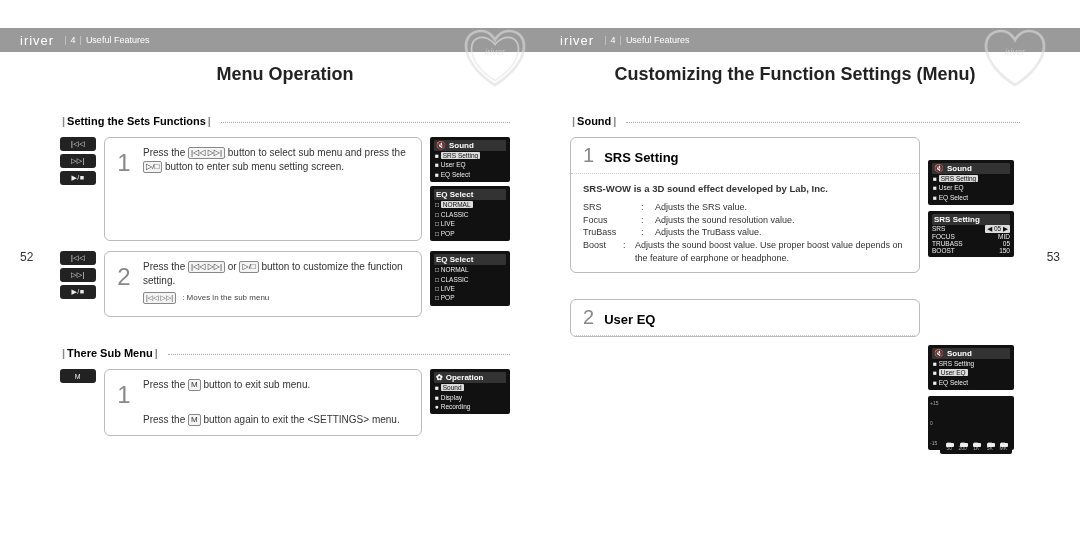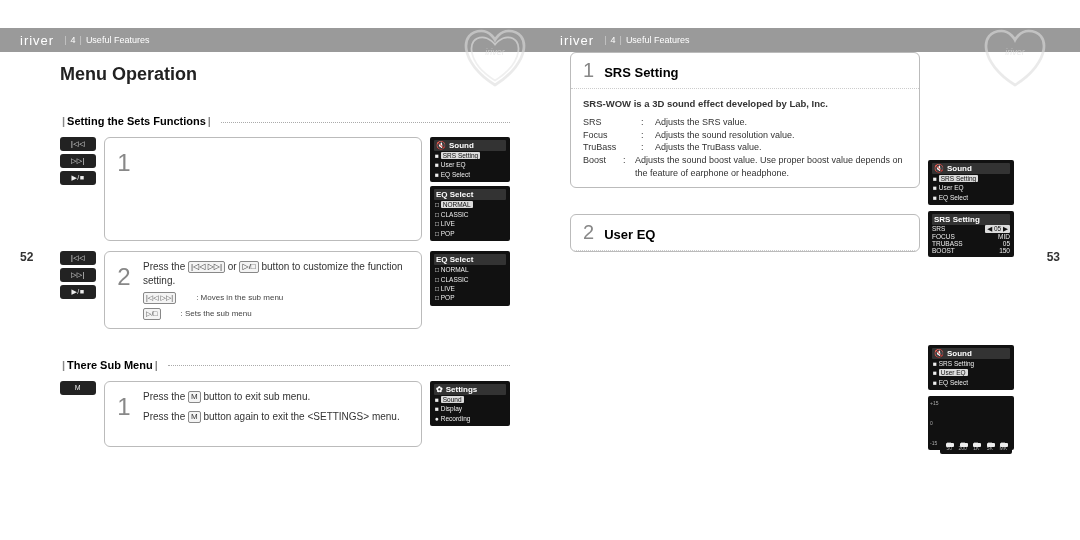--- a/index.html
+++ b/index.html
@@ -3,41 +3,41 @@
 <meta charset="utf-8">
 <style>
   * { box-sizing: border-box; margin: 0; padding: 0; }
   body { font-family: Arial, Helvetica, sans-serif; background: #fff; width: 1080px; height: 540px; overflow: hidden; }
   .spread { display: flex; width: 100%; height: 100%; }
   .page { width: 50%; height: 100%; position: relative; padding: 0 30px 20px 60px; }
   .page.right { padding: 0 60px 20px 30px; }
   .topbar { position: absolute; top: 28px; left: 0; right: 0; height: 24px; background: #9a9a9a; display: flex; align-items: center; padding: 0 20px; color: #fff; font-size: 9px; }
   .brand { font-size: 13px; letter-spacing: 1px; font-weight: 300; margin-right: 6px; }
   .crumb-sep { margin: 0 4px; color: #ccc; }
-  .pagenum { position: absolute; top: 250px; font-size: 12px; font-weight: bold; color: #333; text-align: right; }
+  .pagenum { position: absolute; top: 250px; font-size: 12px; font-weight: normal; color: #333; text-align: right; }
   .pagenum.left { left: 20px; }
   .pagenum.right { right: 20px; }
   .heart { position: absolute; top: 16px; width: 90px; height: 75px; opacity: 0.6; pointer-events:none; }
   .page .heart { right: 0; }
   .page.right .heart { right: 20px; }
 
-  h1.title { margin-top: 64px; font-size: 18px; font-weight: bold; color: #222; }
+  h1.title { margin-top: 64px; font-size: 18px; font-weight: bold; color: #222; text-align: center; }
 
   .section-h { font-size: 11px; font-weight: bold; margin-top: 30px; display: flex; align-items: center; }
   .section-h .dots { flex: 1; border-bottom: 1px dotted #aaa; margin-left: 8px; height: 1px; margin-top:2px; }
   .section-h .bar { color: #888; margin: 0 2px; font-weight:bold; }
 
   .row { display: flex; margin-top: 10px; align-items: stretch; gap: 8px; }
   .btncol { width: 36px; display: flex; flex-direction: column; gap: 3px; }
   .hwbtn { background: #222; color: #eee; border-radius: 3px; height: 14px; font-size: 7px; display: flex; align-items: center; justify-content: center; letter-spacing: 0.5px; }
   .stepbox { flex: 1; border: 1px solid #bbb; border-radius: 6px; padding: 8px 10px; display: flex; gap: 10px; font-size: 10px; color: #333; line-height: 1.4; min-height: 66px; }
   .stepnum { font-size: 24px; font-weight: 300; color: #888; width: 18px; text-align:center; }
   .stepcontent { flex: 1; }
   .inline-btn { display: inline-block; border: 1px solid #888; border-radius: 2px; padding: 0 2px; font-size: 8px; vertical-align: middle; background:#f4f4f4; line-height:10px; }
-  .mini { font-size: 8px; color: #444; display: flex; gap: 20px; margin-top:4px; }
+  .mini { font-size: 8px; color: #444; display: flex; gap: 6px; margin-top:4px; }
   .mini .lbl { border:1px solid #888; border-radius:2px; padding:0 2px; font-size:7px; background:#f4f4f4; }
   .lcdcol { width: 80px; display: flex; flex-direction: column; gap: 4px; }
   .lcd { background: #111; color: #eee; border-radius: 2px; font-size: 8px; padding: 3px 4px; font-family: Arial, sans-serif; }
   .lcd .hdr { background:#333; color:#fff; font-weight:bold; padding:1px 2px; font-size:8px; display:flex; align-items:center; gap:3px; border-radius:1px; }
   .lcd .hl { background: #dcdcdc; color: #111; padding: 0 2px; border-radius:1px; }
   .lcd .sm { font-size: 6.5px; line-height:1.3; padding:1px 0 0 1px; }
   .lcd .row2 { display:flex; justify-content:space-between; font-size:6.5px; }
 
   
   .featbox { border: 1px solid #bbb; border-radius: 6px; margin-top: 10px; padding: 0; overflow:hidden; }
@@ -93,20 +93,23 @@
     </div>
 
     <div class="row">
       <div class="btncol">
         <div class="hwbtn">|◁◁</div>
         <div class="hwbtn">▷▷|</div>
         <div class="hwbtn">▶/■</div>
       </div>
       <div class="stepbox">
         <div class="stepnum">1</div>
+        <div class="stepcontent">
+          <span>Press the </span><span class="inline-btn">|◁◁ ▷▷|</span><span> button to select sub menu and press the </span><span class="inline-btn">▷/□</span><span> button to enter sub menu setting screen.</span>
+        </div>
       </div>
       <div class="lcdcol">
         <div class="lcd">
           <div class="hdr">
               <span>🔇</span>
               <span>Sound</span>
             </div>
           <div class="sm">■ <span class="hl">SRS Setting</span></div>
           <div class="sm">■ <span>User EQ</span></div>
           <div class="sm">■ <span>EQ Select</span></div>
@@ -130,24 +133,20 @@
         <div class="hwbtn">▶/■</div>
       </div>
       <div class="stepbox">
         <div class="stepnum">2</div>
         <div class="stepcontent">
           <span>Press the </span><span class="inline-btn">|◁◁ ▷▷|</span><span> or </span><span class="inline-btn">▷/□</span><span> button to customize the function setting.</span>
           <div class="mini">
               <span class="lbl">|◁◁ ▷▷|</span>
               <span>: Moves in the sub menu</span>
             </div>
-          <div class="mini">
-              <span class="lbl">▷/□</span>
-              <span>: Sets the sub menu</span>
-            </div>
         </div>
       </div>
       <div class="lcdcol">
         <div class="lcd">
           <div class="hdr">
               <span>EQ Select</span>
             </div>
           <div class="sm">□ <span>NORMAL</span></div>
           <div class="sm">□ <span>CLASSIC</span></div>
           <div class="sm">□ <span>LIVE</span></div>
@@ -164,28 +163,28 @@
     </div>
 
     <div class="row">
       <div class="btncol">
         <div class="hwbtn">M</div>
       </div>
       <div class="stepbox">
         <div class="stepnum">1</div>
         <div class="stepcontent">
           <div><span>Press the </span><span class="inline-btn">M</span><span> button to exit sub menu.</span></div>
-          <div style="margin-top:6px"><span>Press the </span><span class="inline-btn">M</span><span> button again to exit the &lt;SETTINGS&gt; menu.</span></div>
+          <div style="margin-top:21px"><span>Press the </span><span class="inline-btn">M</span><span> button again to exit the &lt;SETTINGS&gt; menu.</span></div>
         </div>
       </div>
       <div class="lcdcol">
         <div class="lcd">
           <div class="hdr">
               <span>✿</span>
-              <span>Settings</span>
+              <span>Operation</span>
             </div>
           <div class="sm">■ <span class="hl">Sound</span></div>
           <div class="sm">■ <span>Display</span></div>
           <div class="sm">● <span>Recording</span></div>
         </div>
       </div>
     </div>
   </div>
 
   <div class="page right">
@@ -197,20 +196,21 @@
       <span>Useful Features</span>
     </div>
     <div class="heart">
       <svg viewBox="0 0 100 80">
           <path d="M50 75 C10 50 10 15 35 15 C45 15 50 25 50 25 C50 25 55 15 65 15 C90 15 90 50 50 75 Z" fill="none" stroke="#ddd" stroke-width="3"></path>
           <text x="50" y="42" font-size="10" fill="#ddd" text-anchor="middle" font-style="italic">iriver</text>
         </svg>
     </div>
     <div class="pagenum right">53</div>
 
+    <h1 class="title">Customizing the Function Settings (Menu)</h1>
 
     <div class="section-h">
       <span class="bar">|</span>
         <span>Sound</span>
         <span class="bar">|</span>
       <span class="dots"></span>
     </div>
 
     <div class="right-lcd-group" style="top:160px">
       <div class="lcd">

